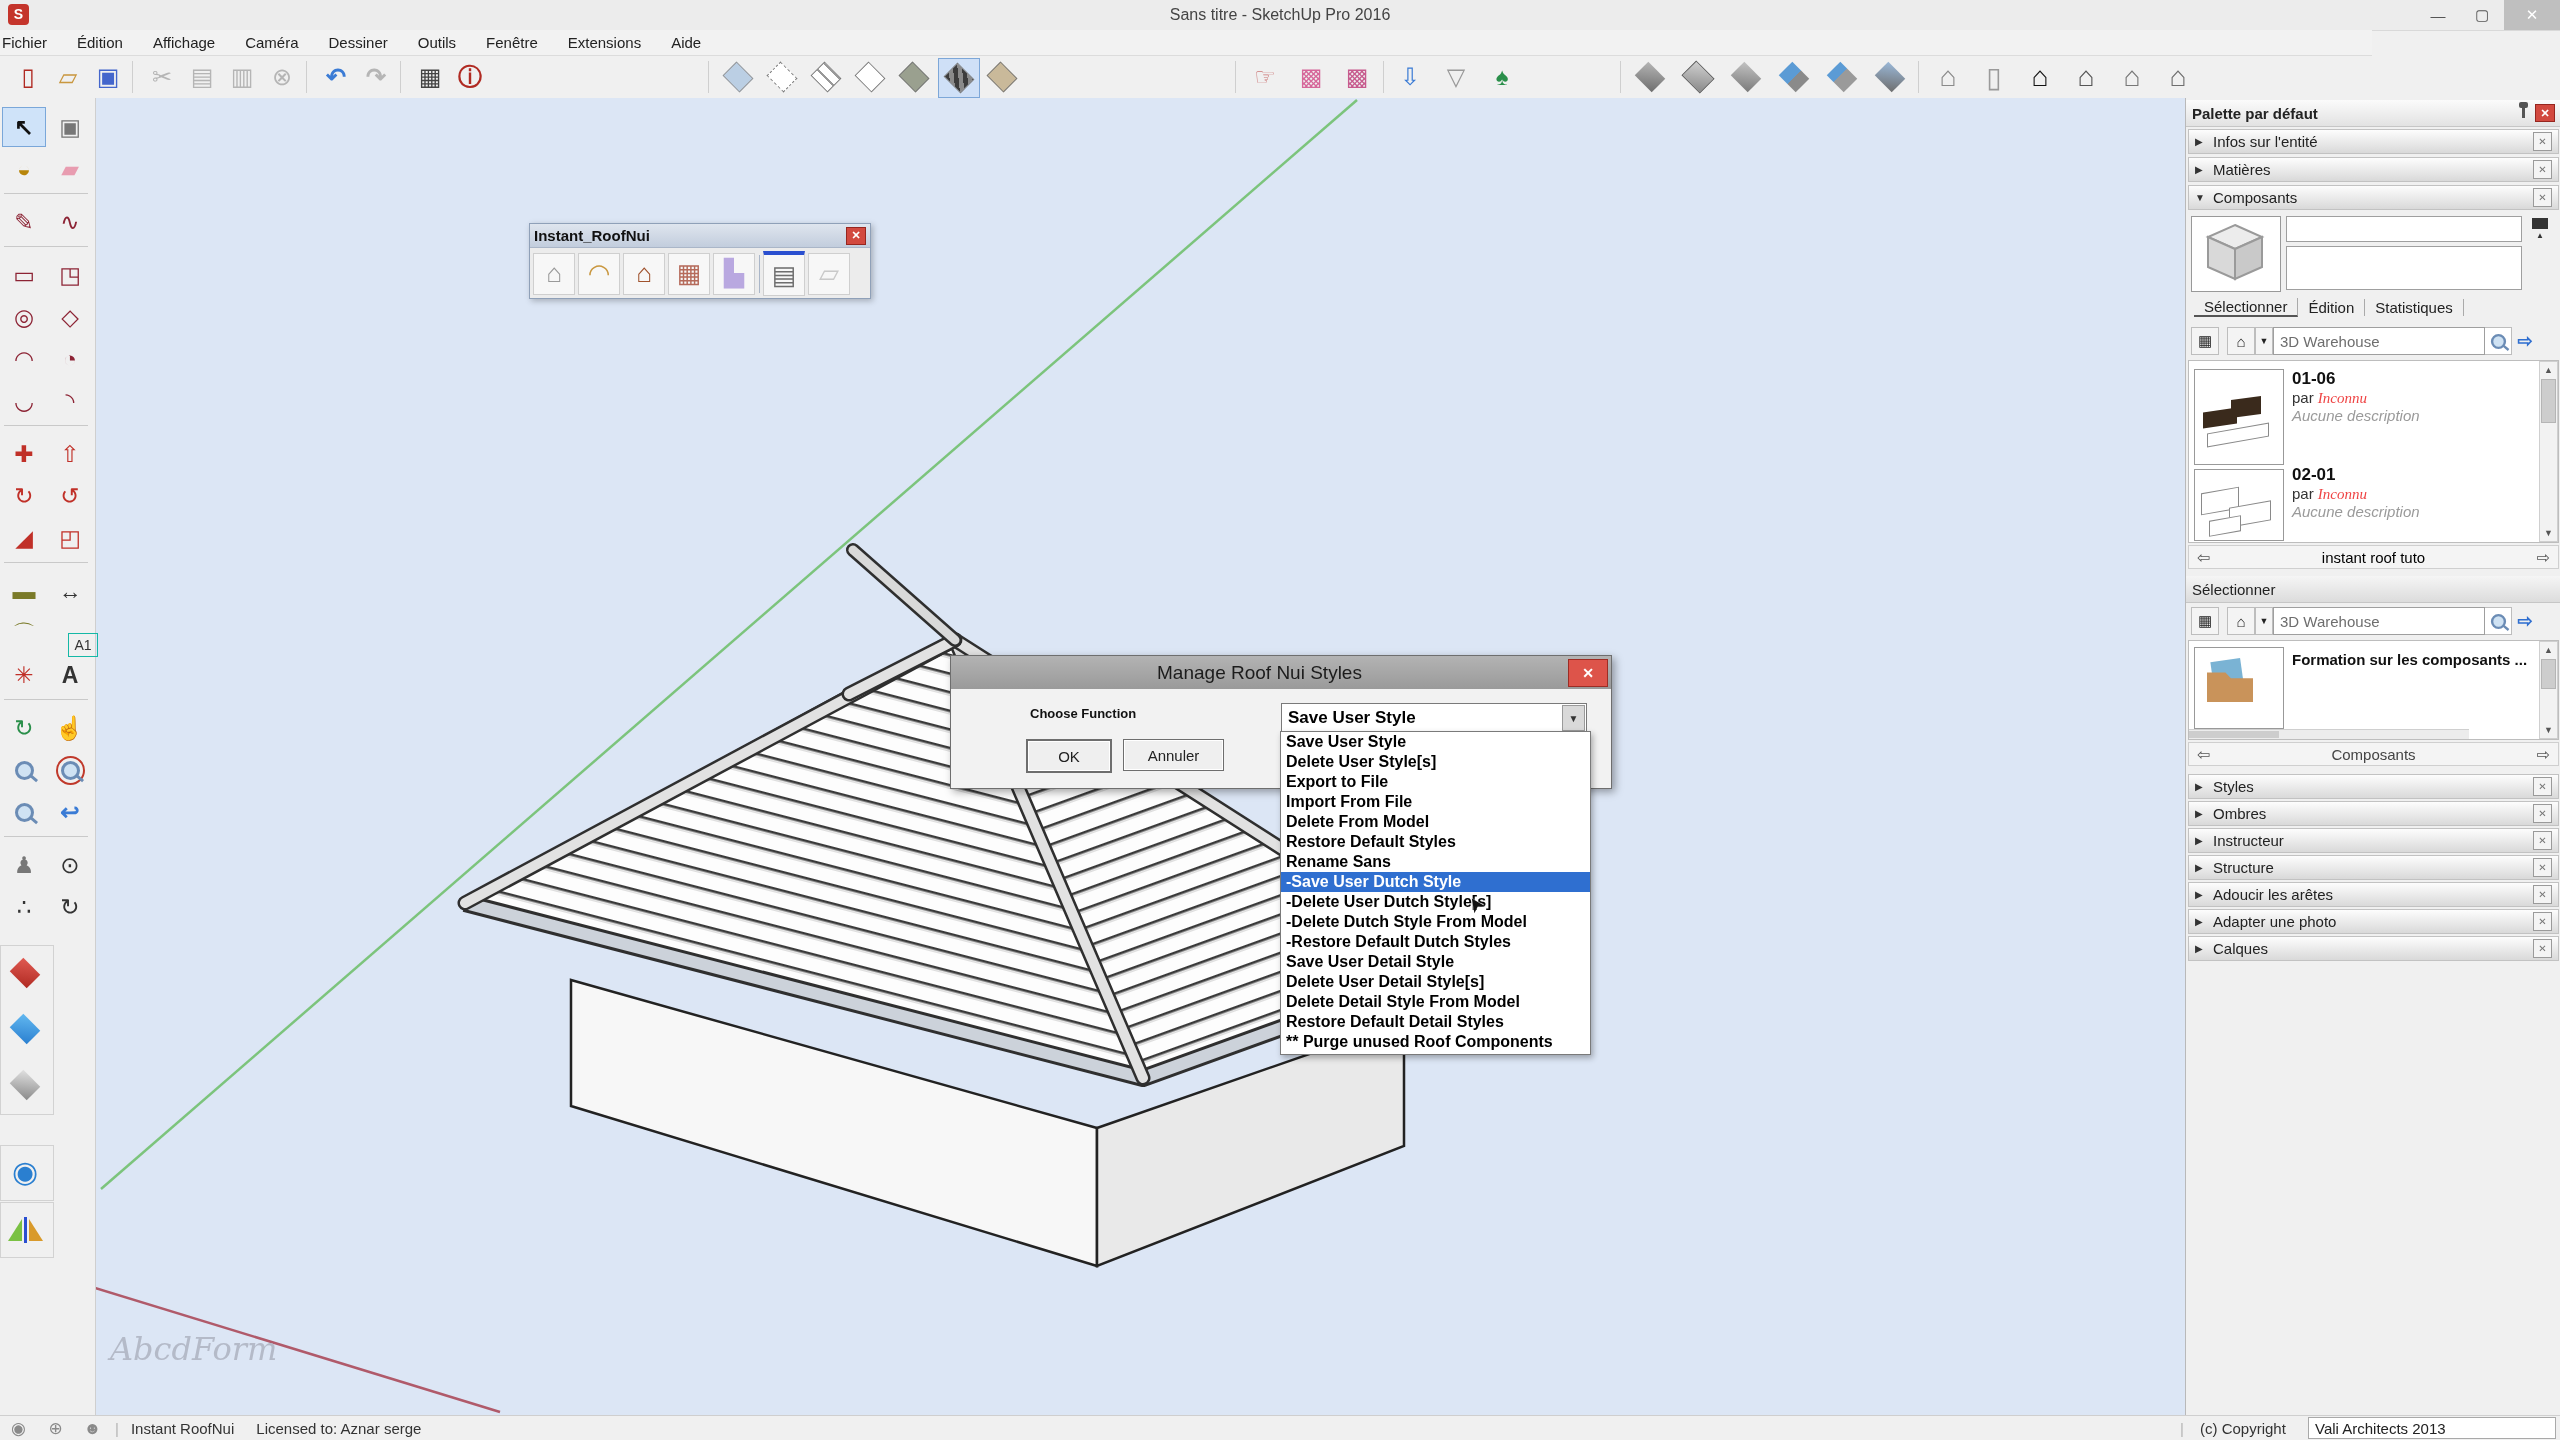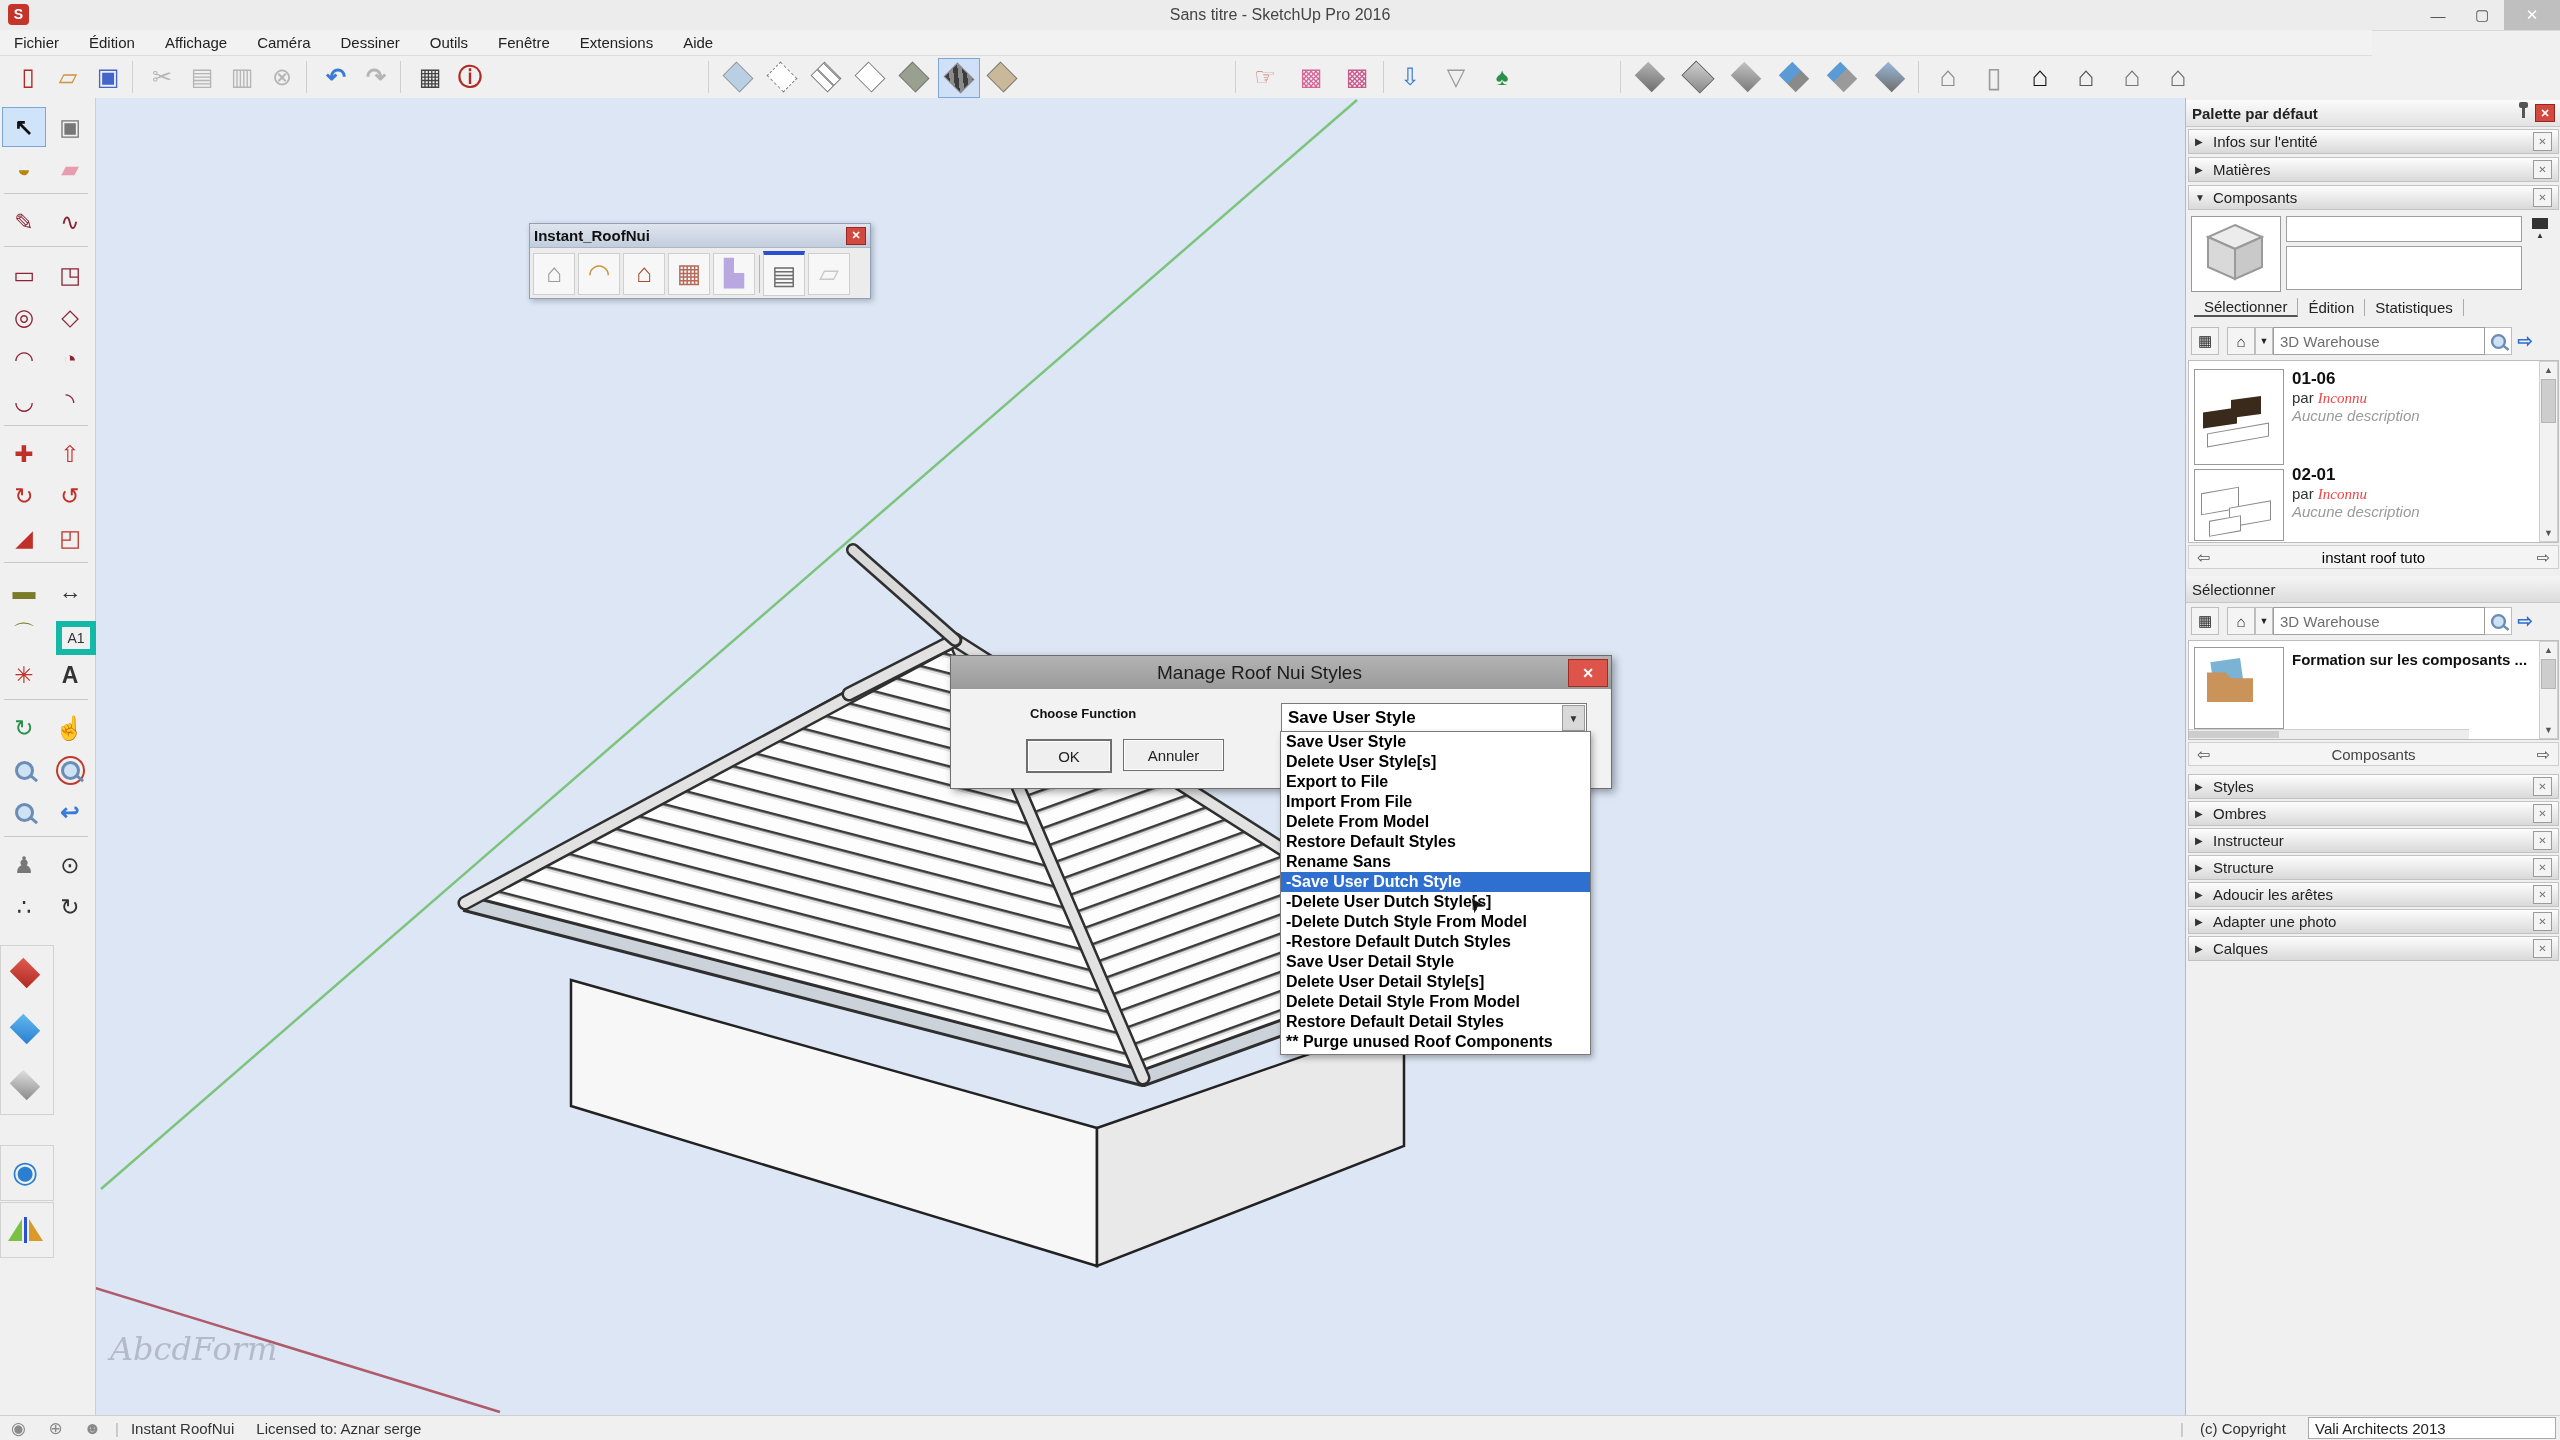--- a/index.html
+++ b/index.html
@@ -8,21 +8,21 @@
   .a{position:absolute;}
   .flex{display:flex;align-items:center;}
   
   #titlebar{left:0;top:0;width:2560px;height:30px;background:#ececec;border-bottom:1px solid #d9d9d9;}
   #title{left:0;top:0;width:2560px;height:30px;text-align:center;line-height:30px;font-size:16px;color:#444;}
   .winbtn{width:44px;height:30px;display:flex;align-items:center;justify-content:center;font-size:15px;color:#555;}
   #closebtn{background:#bfbfbf;color:#fff;width:56px;}
   #logo{left:8px;top:4px;width:21px;height:21px;background:#c4342b;border-radius:4px;color:#fff;
         font-weight:bold;text-align:center;line-height:21px;font-size:14px;}
   
-  #menubar{left:0;top:30px;width:2372px;height:26px;background:#f2f2f2;border-bottom:1px solid #dcdcdc;padding-left:14px;box-sizing:border-box;}
+  #menubar{left:0;top:30px;width:2372px;height:26px;background:#f2f2f2;border-bottom:1px solid #dcdcdc;padding-left:2px;box-sizing:border-box;}
   #menubar span{margin-right:30px;font-size:15px;color:#222;}
   
   #toolbar{left:0;top:56px;width:2560px;height:42px;background:#f0f0f0;border-bottom:1px solid #cfcfcf;}
   .tb{position:absolute;top:2px;width:40px;height:38px;display:flex;align-items:center;justify-content:center;font-size:24px;color:#555;}
   .sepv{position:absolute;top:5px;width:1px;height:32px;background:#cfcfcf;}
   .gray{color:#b5b5b5;}
   .fs{width:22px;height:22px;transform:rotate(45deg) scaleY(.82);border:1px solid #777;background:#fff;}
   .fs-sel{background:#cfe0f7;border:1px solid #7da7d8;}
   
   #ltools{left:0;top:98px;width:95px;height:1317px;background:#f0f0f0;border-right:1px solid #cfcfcf;}
@@ -272,21 +272,21 @@
     <div class="lt red" style="left:3px;top:337px;">✚</div>
     <div class="lt red" style="left:49px;top:337px;">⇧</div>
     <div class="lt red" style="left:3px;top:379px;">↻</div>
     <div class="lt red" style="left:49px;top:379px;">↺</div>
     <div class="lt red" style="left:3px;top:421px;">◢</div>
     <div class="lt red" style="left:49px;top:421px;">◰</div>
     <div class="lsep" style="top:464px;"></div>
     <div class="lt oli" style="left:3px;top:474px;">▬</div>
     <div class="lt dk" style="left:49px;top:474px;">↔</div>
     <div class="lt oli" style="left:3px;top:516px;">⌒</div>
-    <div class="lt dk" style="left:49px;top:516px;font-size:14px;border:6px solid #14b8a6;width:28px;height:22px;margin:7px;">A1</div>
+    <div class="lt dk" style="left:49px;top:516px;font-size:14px;border:1px solid #14b8a6;width:28px;height:22px;margin:19px;">A1</div>
     <div class="lt red" style="left:3px;top:558px;">✳</div>
     <div class="lt dk" style="left:49px;top:558px;font-weight:bold;">A</div>
     <div class="lsep" style="top:601px;"></div>
     <div class="lt" style="left:3px;top:611px;color:#2a8f4a;">↻</div>
     <div class="lt" style="left:49px;top:611px;color:#c9a36a;">☝</div>
     <div class="lt" style="left:3px;top:653px;">
         <span class="mag"></span>
       </div>
     <div class="lt" style="left:49px;top:653px;">
         <span class="mag magwin"></span>

